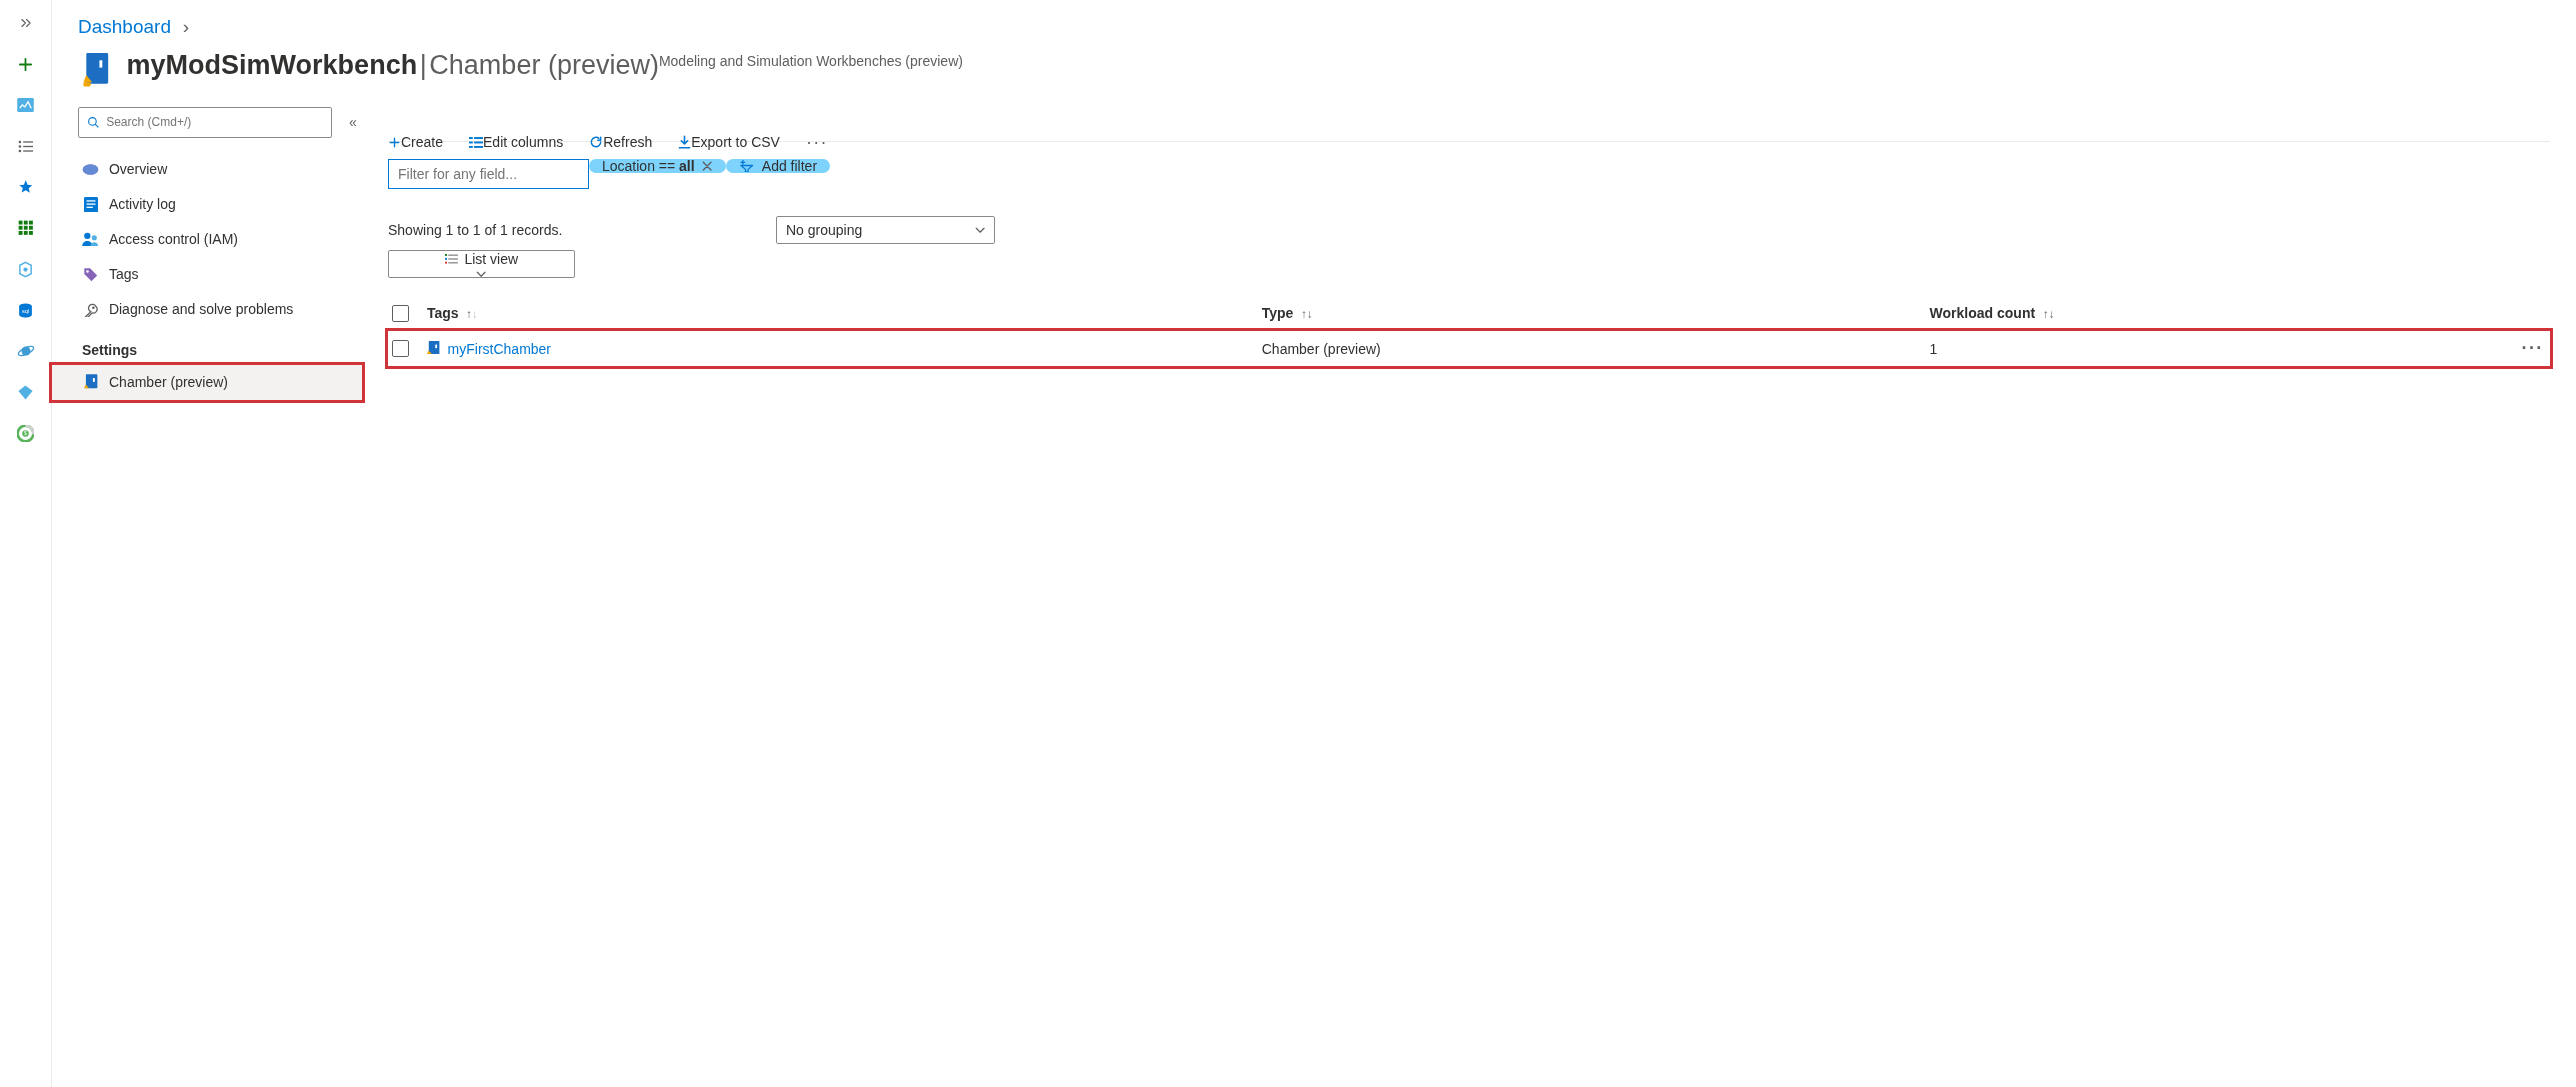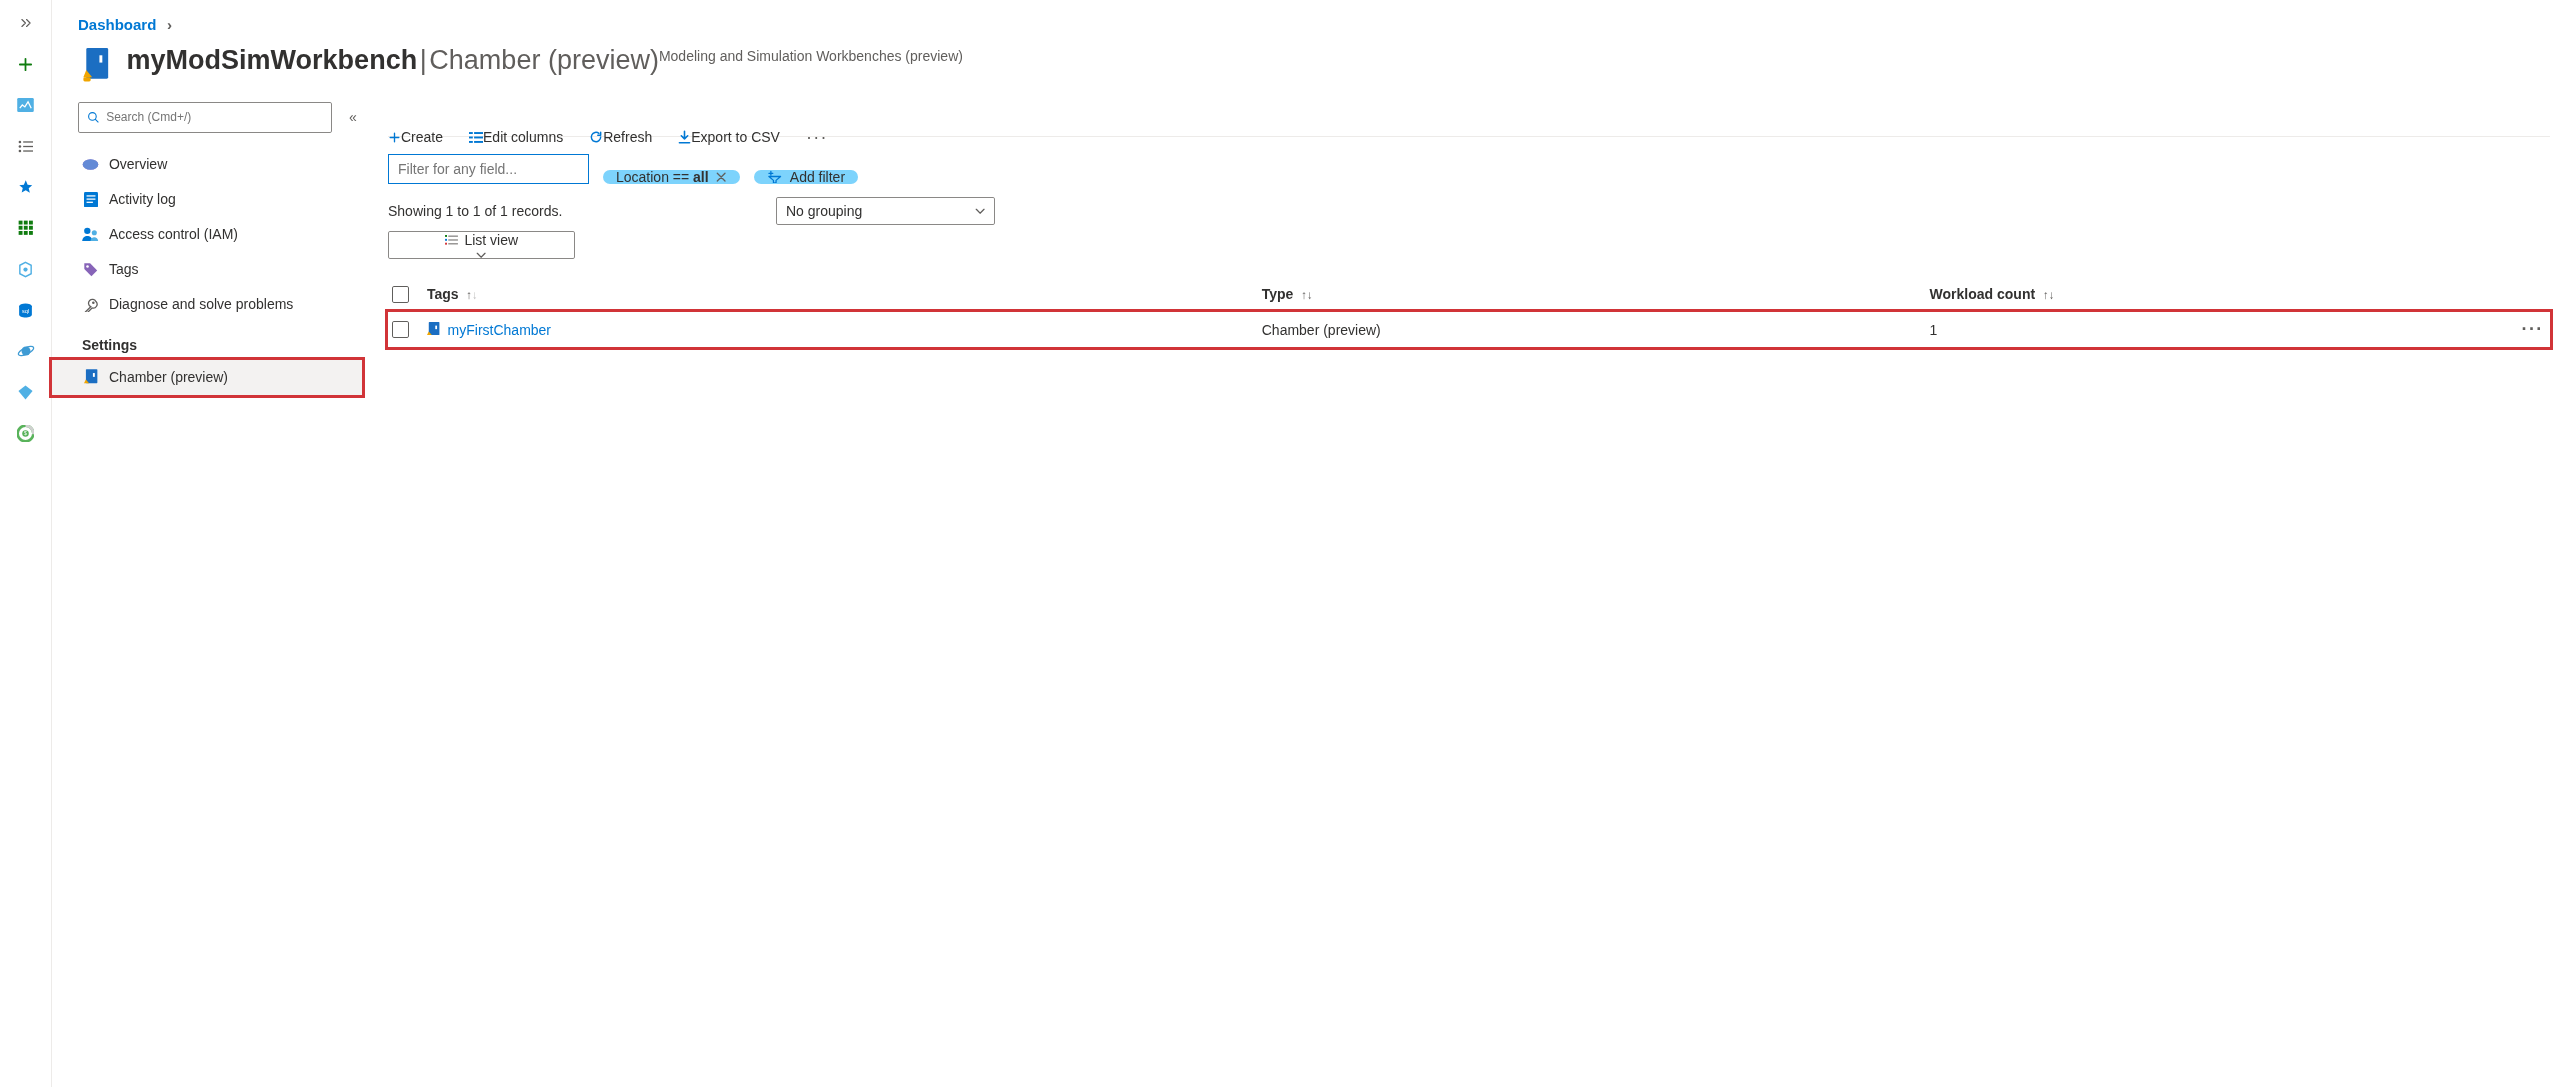--- a/index.html
+++ b/index.html
@@ -23,23 +23,22 @@
     cursor: pointer;
     font-size: 17px;
     line-height: 1;
   }
 
   
   .main { flex: 1; display: flex; flex-direction: column; }
 
   .breadcrumb {
     padding: 15.5px 0 0 26px;
-    font-size: 15px;
+    font-size: 19px;
     color: #0078d4;
-    font-weight: bold;
   }
   .breadcrumb .chev { color: #605e5c; margin-left: 6.5px; }
 
   .header {
     display: flex; align-items: flex-start;
     padding: 13px 0 19.4px 26px;
     gap: 11.6px;
   }
   .header .ico {
     width: 37px; height: 37px;
@@ -114,22 +113,22 @@
     display: flex; align-items: center; gap: 26px;
     height: 35px;
     border-bottom: 0.6px solid #edebe9;
     font-size: 14px;
   }
   .cmd { display: flex; align-items: center; gap: 0; cursor: pointer; color: #323130; margin-top: 37px; }
   .cmd .cico { color: #0078d4; display:flex; align-items:center; }
   .cmd.more { font-size: 18px; letter-spacing: 1.3px; color: #605e5c; }
 
   .filterrow {
-    display: flex; align-items: flex-end; gap: 14px;
-    margin: 17px 0 13px 0;
+    display: flex; align-items: flex-start; 
+    margin: 17px 0 27px 0;
     font-size: 14px;
   }
   .filterbox {
     border: 1px solid #0078d4;
     height: 30px; min-width: 174px;
     padding: 0 9px;
     color: #605e5c;
     display:flex; align-items:center;
     background: #fff;
   }

